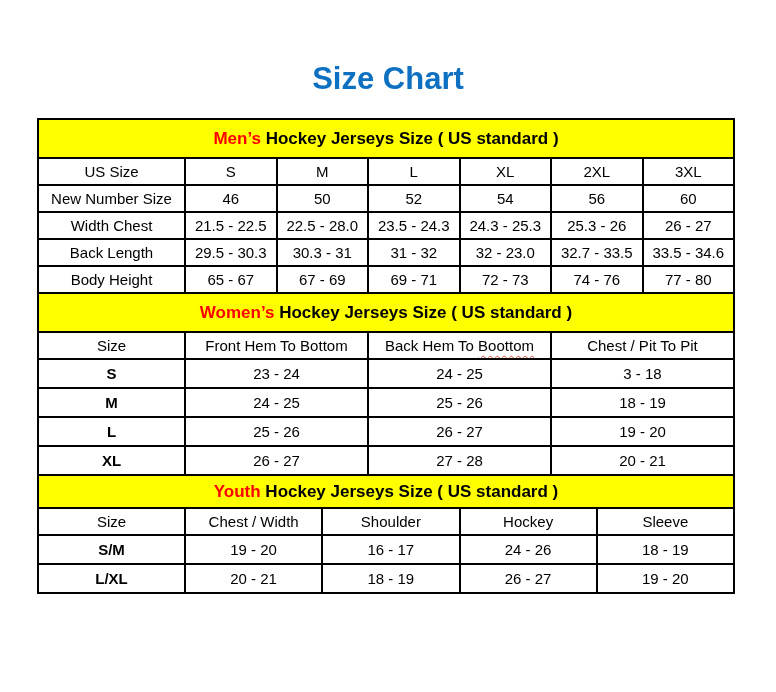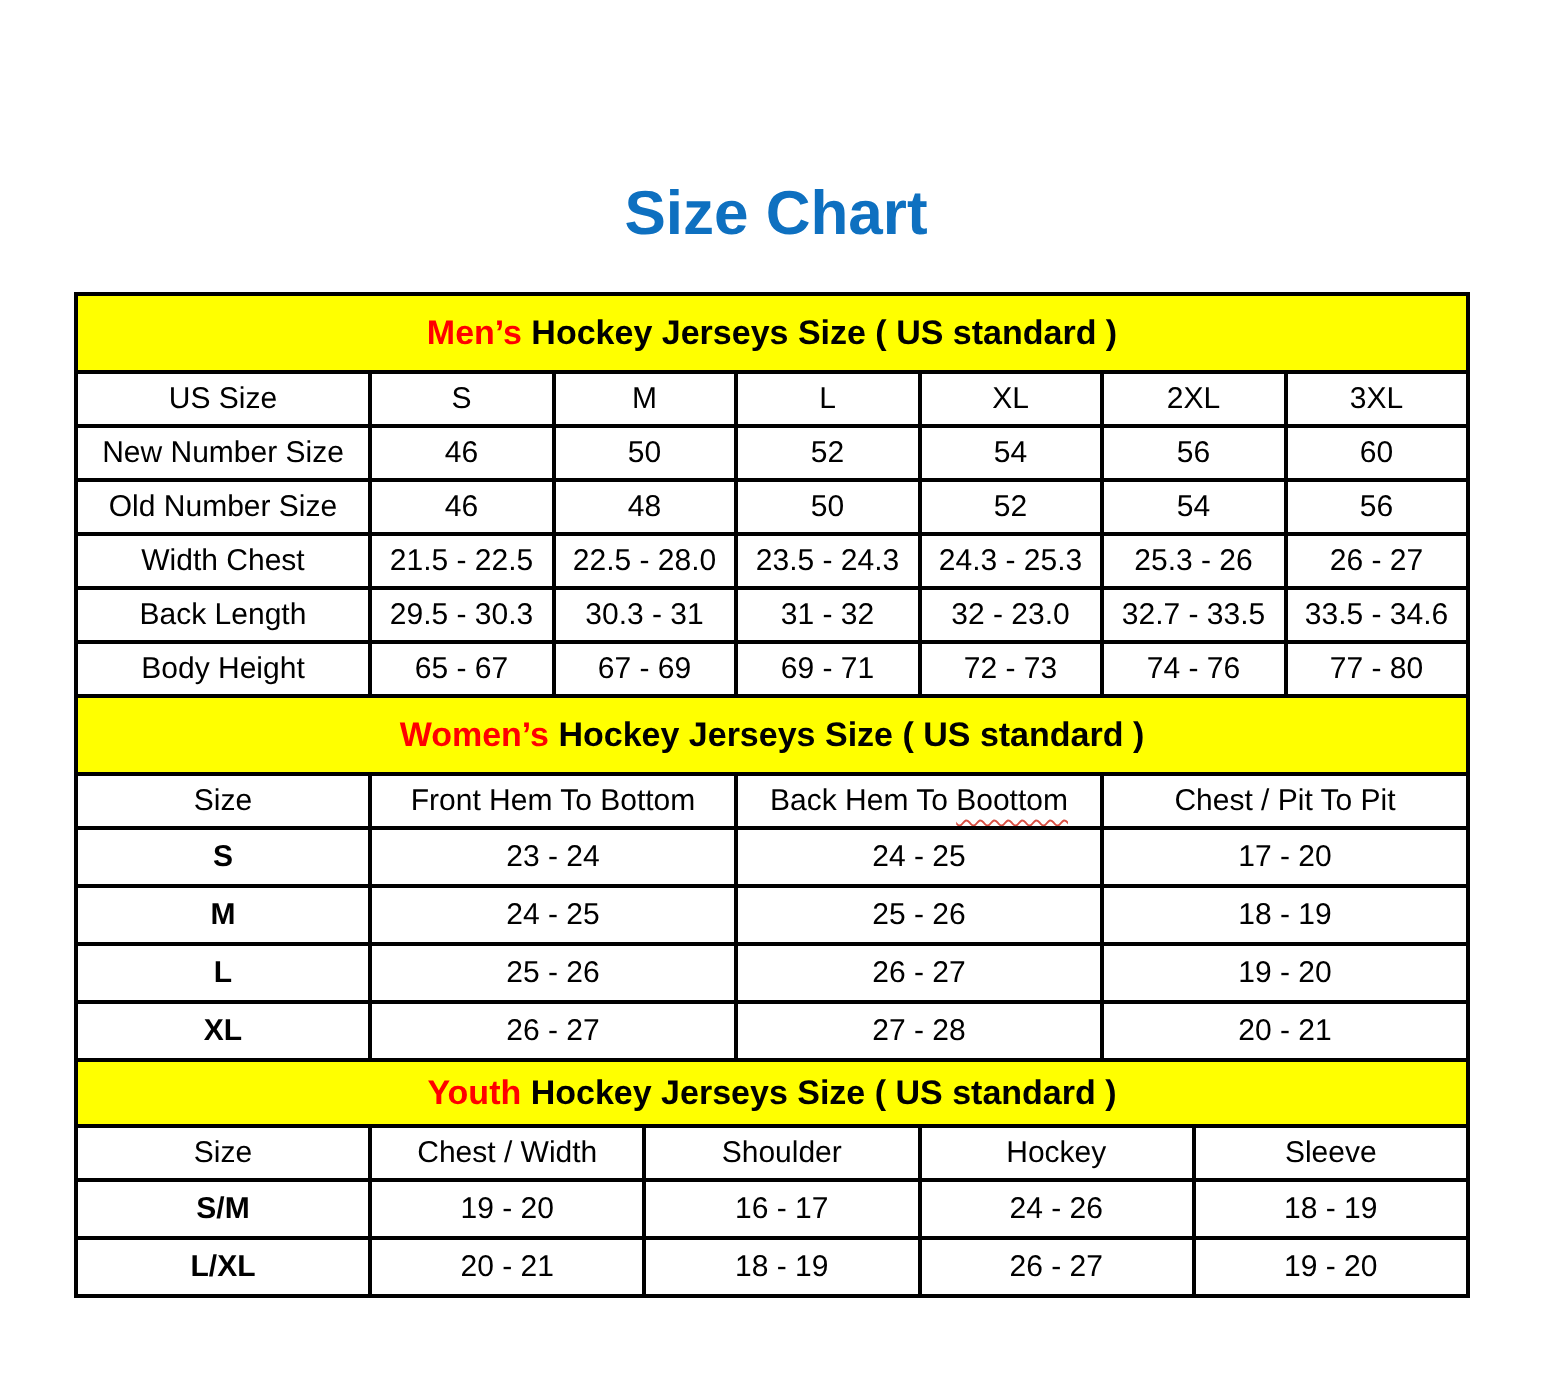--- a/index.html
+++ b/index.html
@@ -7,21 +7,21 @@
     padding: 0;
     background: #ffffff;
     width: 776px;
     height: 692px;
     font-family: "Liberation Sans", sans-serif;
     overflow: hidden;
   }
   .page { width: 776px; height: 692px; position: relative; }
   .title {
     margin: 0;
-    padding-top: 88px;
+    padding-top: 60px;
     text-align: center;
     font-size: 31px;
     line-height: 38px;
     font-weight: bold;
     color: #0e70c0;
   }
   .tables { margin: 20px 0 0 37px; width: 698px; }
   table.sz {
     border-collapse: collapse;
     table-layout: fixed;
@@ -95,29 +95,20 @@
       <tr class="data">
         <td class="rowlabel">New Number Size</td>
         <td>46</td>
         <td>50</td>
         <td>52</td>
         <td>54</td>
         <td>56</td>
         <td>60</td>
       </tr>
       <tr class="data">
-        <td class="rowlabel">Old Number Size</td>
-        <td>46</td>
-        <td>48</td>
-        <td>50</td>
-        <td>52</td>
-        <td>54</td>
-        <td>56</td>
-      </tr>
-      <tr class="data">
         <td class="rowlabel">Width Chest</td>
         <td>21.5 - 22.5</td>
         <td>22.5 - 28.0</td>
         <td>23.5 - 24.3</td>
         <td>24.3 - 25.3</td>
         <td>25.3 - 26</td>
         <td>26 - 27</td>
       </tr>
       <tr class="data">
         <td class="rowlabel">Back Length</td>
@@ -156,21 +147,21 @@
       <tr class="head">
         <th>Size</th>
         <th>Front Hem To Bottom</th>
         <th><span>Back Hem To </span><span class="misspell">Boottom</span></th>
         <th>Chest / Pit To Pit</th>
       </tr>
       <tr class="data">
         <td class="rowlabel">S</td>
         <td>23 - 24</td>
         <td>24 - 25</td>
-        <td>17 - 20</td>
+        <td>3 - 18</td>
       </tr>
       <tr class="data">
         <td class="rowlabel">M</td>
         <td>24 - 25</td>
         <td>25 - 26</td>
         <td>18 - 19</td>
       </tr>
       <tr class="data">
         <td class="rowlabel">L</td>
         <td>25 - 26</td>

